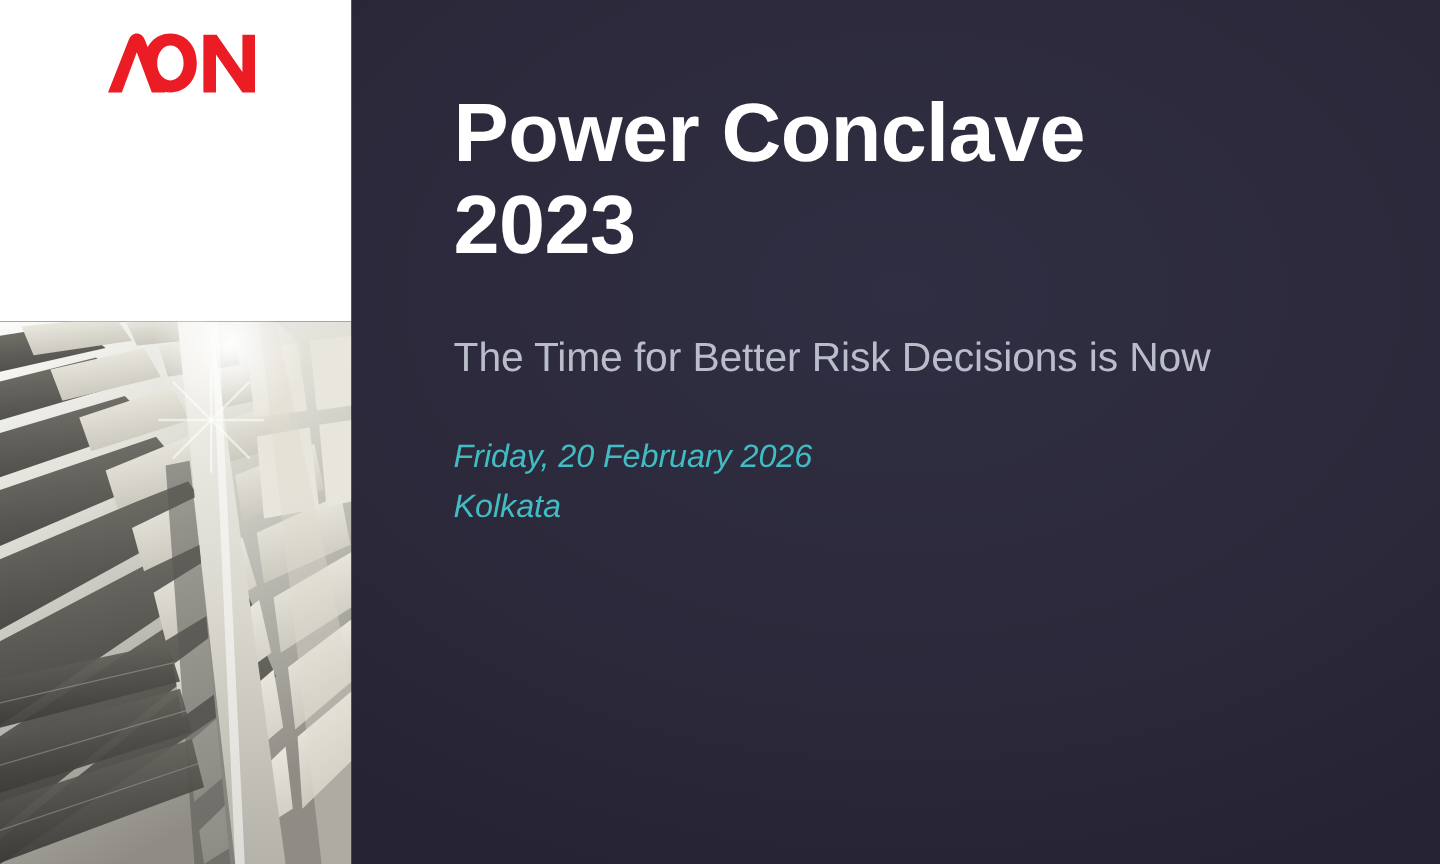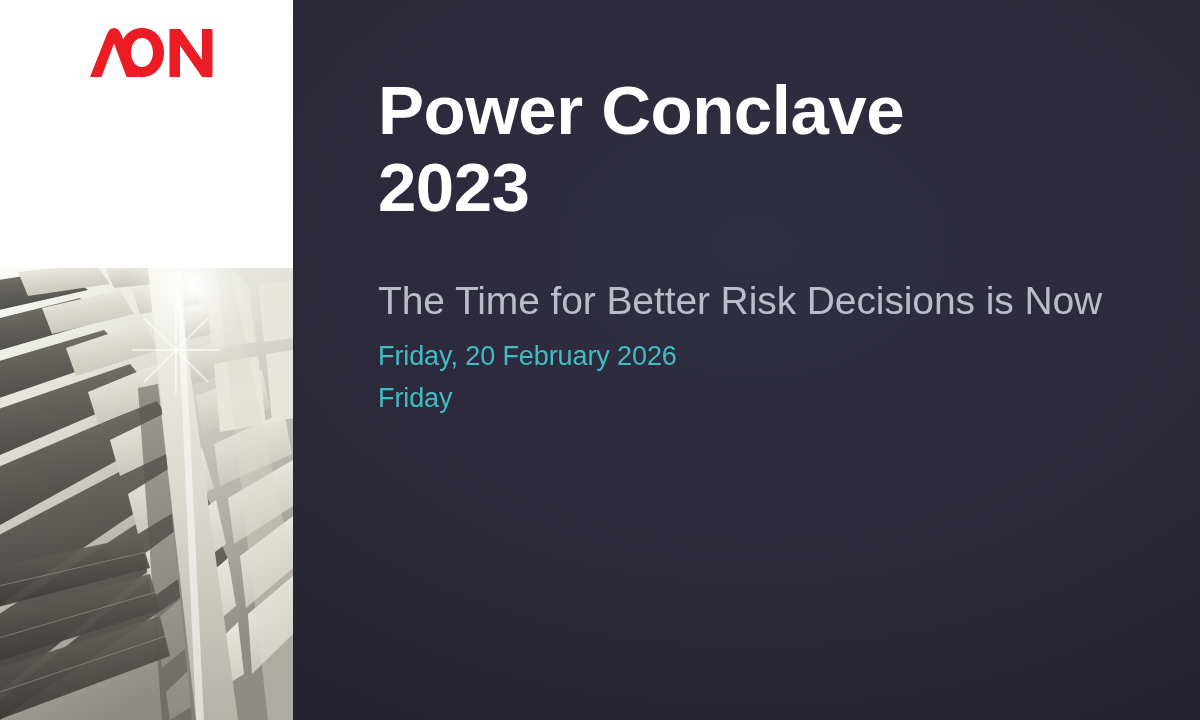--- a/index.html
+++ b/index.html
@@ -83,31 +83,32 @@
     letter-spacing: -0.5px;
   }
 
   .subtitle {
     position: absolute;
     left: 85px;
     top: 277px;
     width: 790px;
     margin: 0;
     color: #b9bdc9;
-    font-size: 39px;
+    font-size: 34px;
     font-weight: 400;
     line-height: 1.25;
     letter-spacing: -0.1px;
   }
 
   .meta {
     position: absolute;
     left: 85px;
-    top: 336px;
+    top: 360px;
     width: 600px;
+    font-style: italic;
   }
   .meta-line {
     display: block;
     color: #41bcc3;
     font-size: 27px;
     font-weight: 400;
     line-height: 1.55;
     letter-spacing: -0.1px;
   }
 </style>
@@ -247,16 +248,16 @@
   </div>
 
   <div class="content">
 
     <h1 class="title"><span>Power Conclave</span><br><span>2023</span></h1>
 
     <p class="subtitle">The Time for Better Risk Decisions is Now</p>
 
     <div class="meta">
       <span class="meta-line">Friday, 20 February 2026</span>
-      <span class="meta-line">Friday</span>
+      <span class="meta-line">Kolkata</span>
     </div>
   </div>
 </div>
 
 </body></html>

